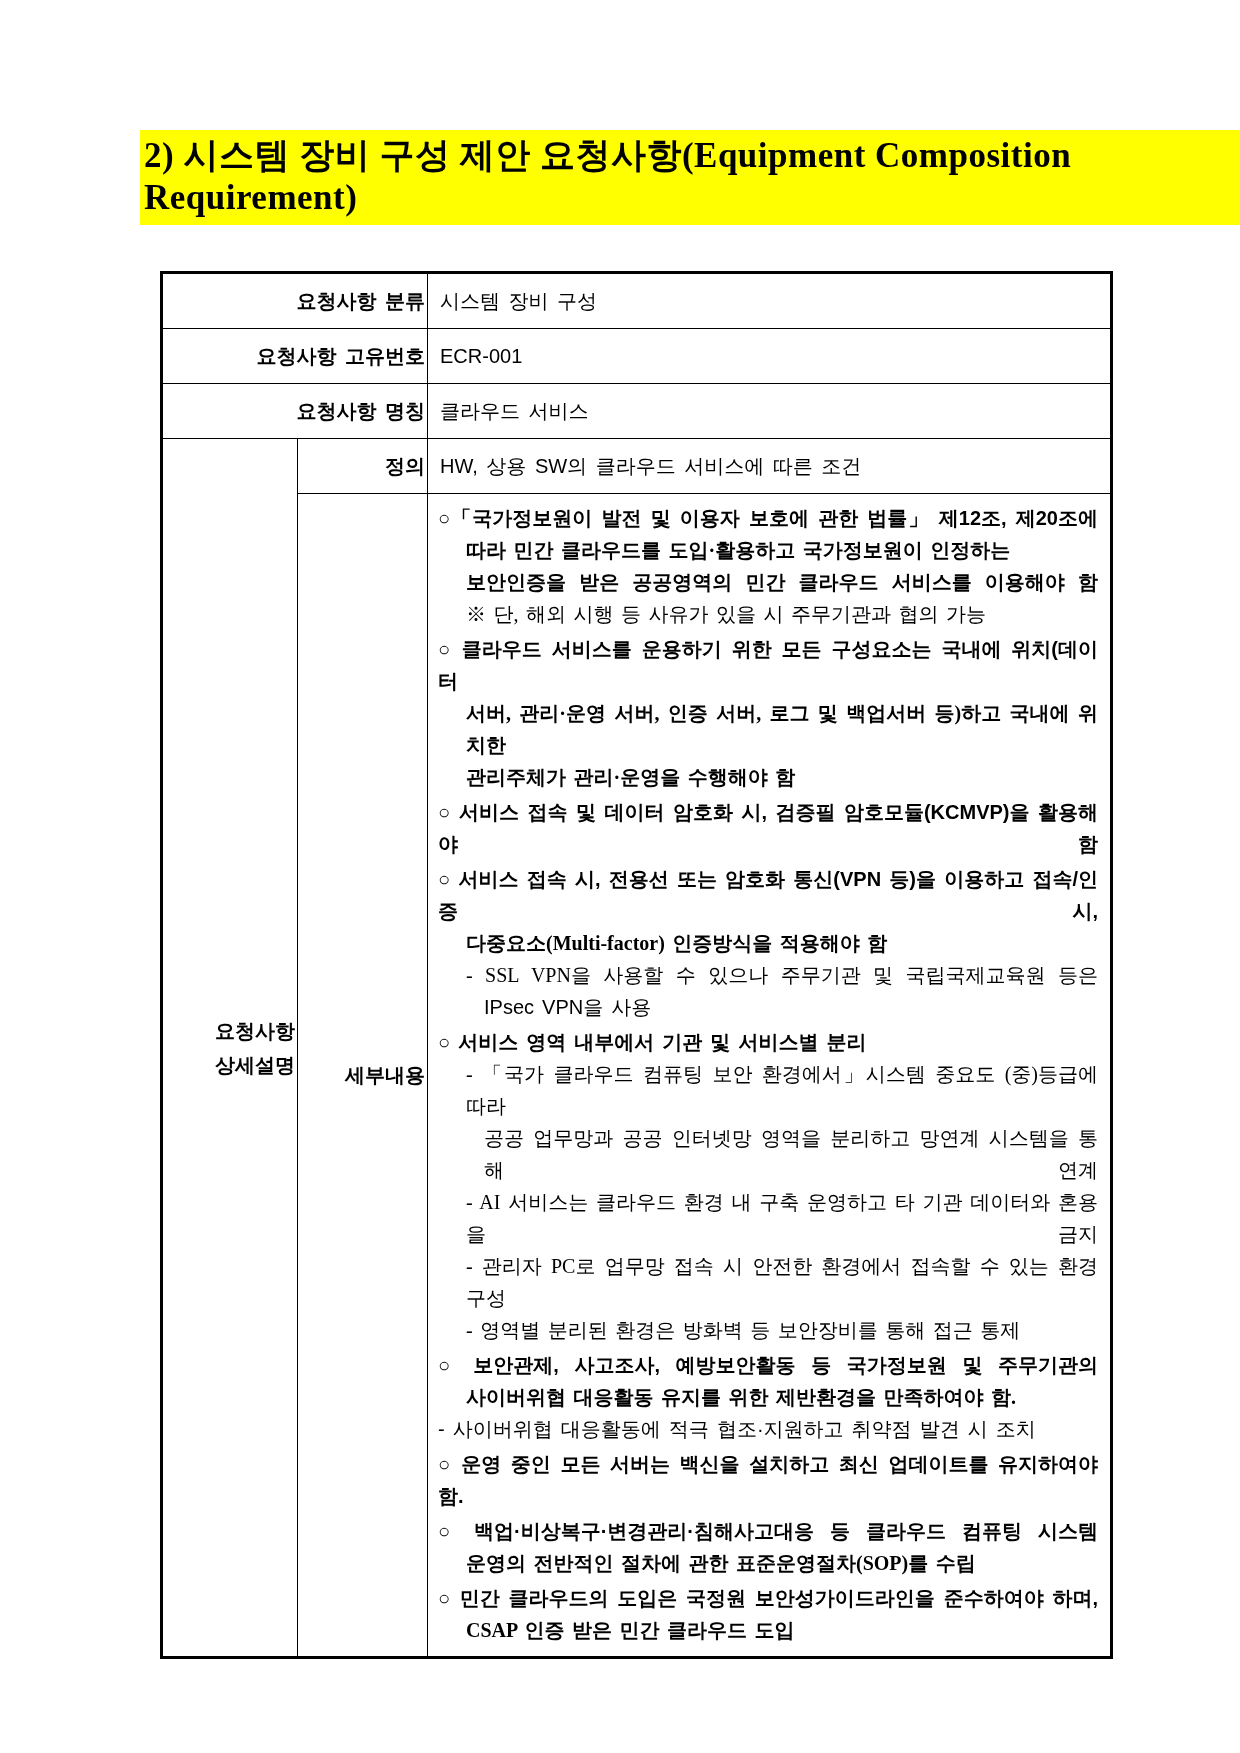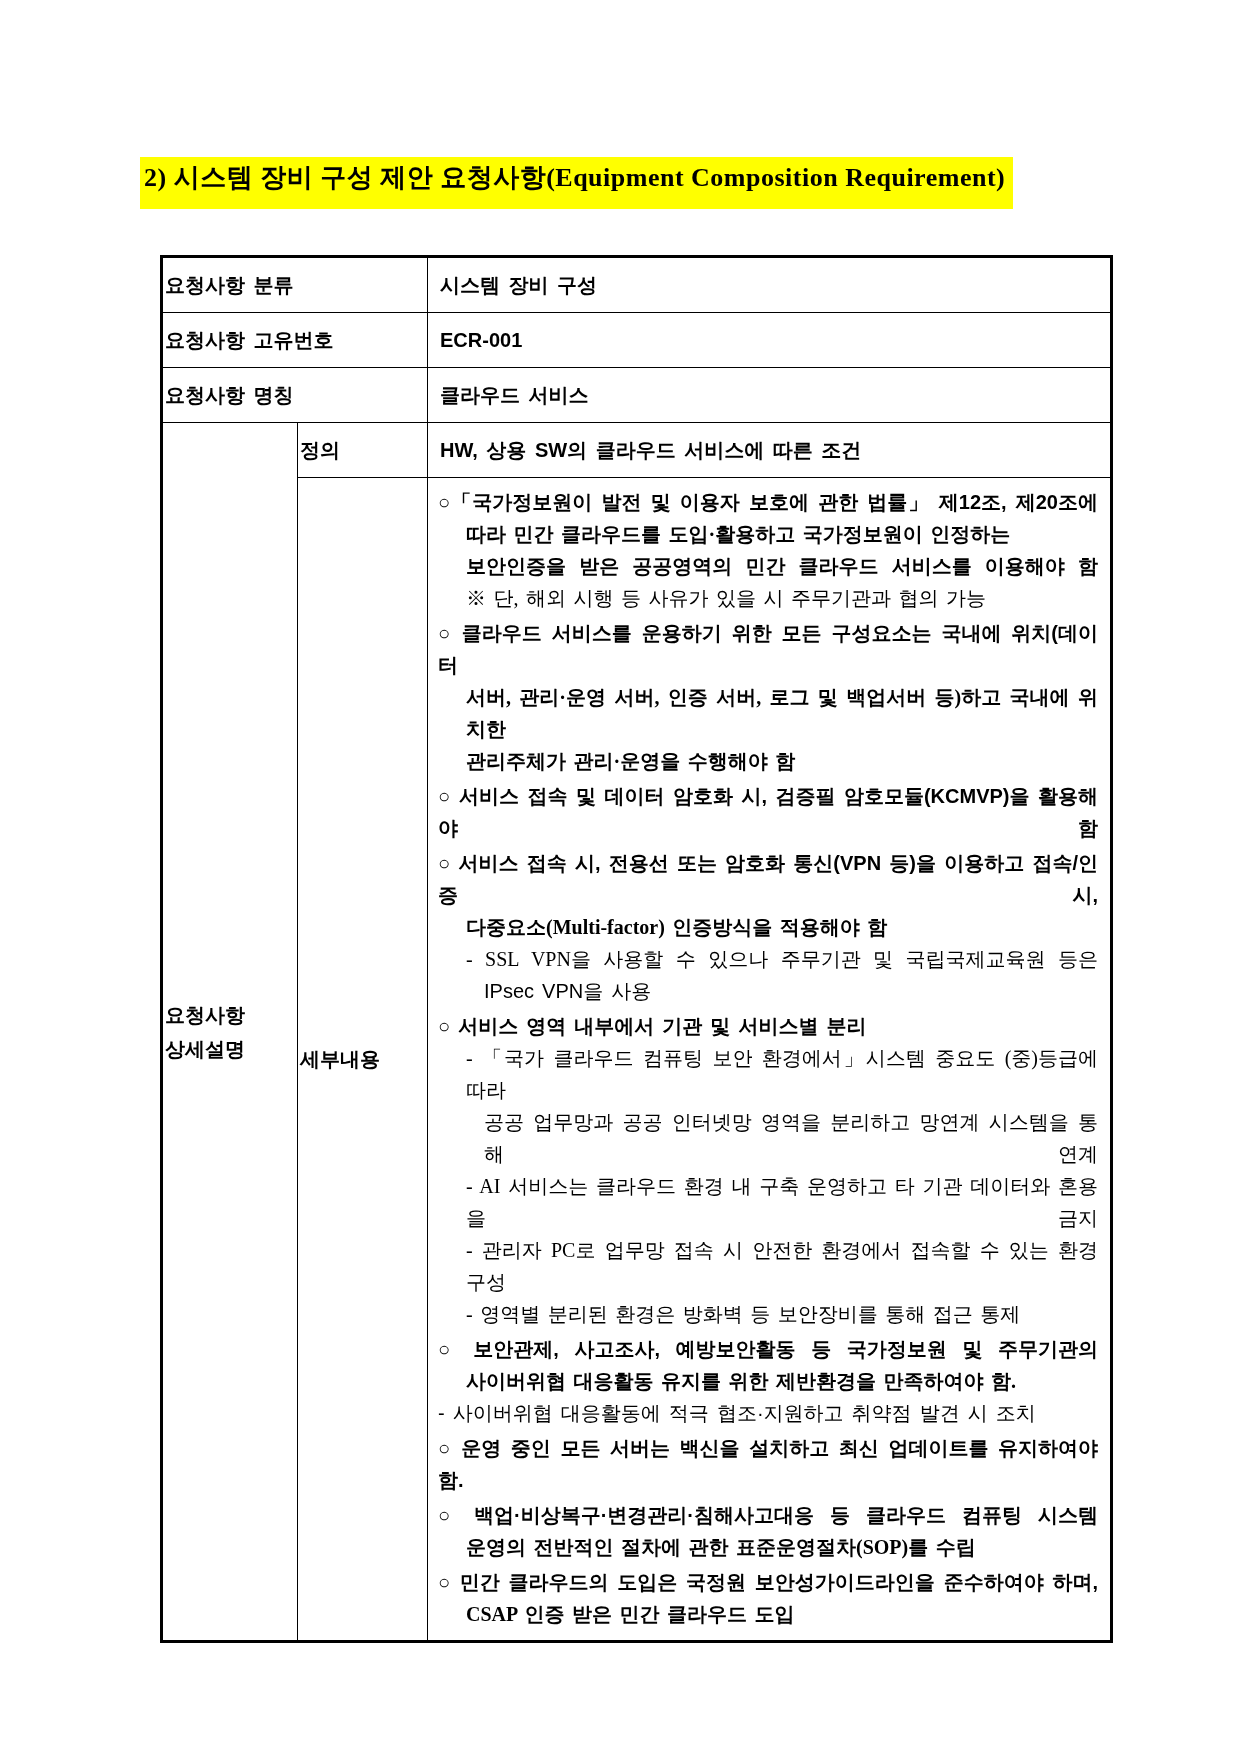--- a/index.html
+++ b/index.html
@@ -7,52 +7,51 @@
     width: 1240px; height: 1753px;
     background: #ffffff; color: #000;
     font-family: "Liberation Sans", "DejaVu Sans", sans-serif;
     overflow: hidden;
   }
   .title-row {
     margin: 130px 0 0 140px;
   }
   .hl {
     display: inline-block;
-    padding: 5px 8px 16px 4px;
+    padding: 5px 8px 6px 4px;
     font-family: "Liberation Serif", "DejaVu Serif", serif;
     font-weight: bold;
-    font-size: 26px;
+    font-size: 35px;
     letter-spacing: 0.5px;
     line-height: 1.2;
-    margin-top: 27px;
   }
   table.req {
     border-collapse: collapse;
     table-layout: fixed;
     width: 953px;
     margin: 46px 0 0 160px;
     border: 3px solid #000;
   }
   table.req td {
     border: 1.5px solid #000;
     font-size: 20px;
   }
   td.lbl {
-    text-align: left;
+    text-align: right;
     vertical-align: middle;
     font-weight: bold;
     word-spacing: 3px;
     padding: 4px 2px;
   }
   td.val {
     vertical-align: middle;
     padding: 6px 12px;
     word-spacing: 3px;
   }
-  .bold { font-weight: bold; }
+  .bold { font-weight: normal; }
   tr.h45 > td { height: 42px; }
   td.content {
     vertical-align: top;
     padding: 8px 12px 10px 10px;
   }
   .ln {
     line-height: 32px;
     word-spacing: 2.5px;
   }
   .ln.i1 { padding-left: 28px; font-family: Liberation Serif, serif; }

